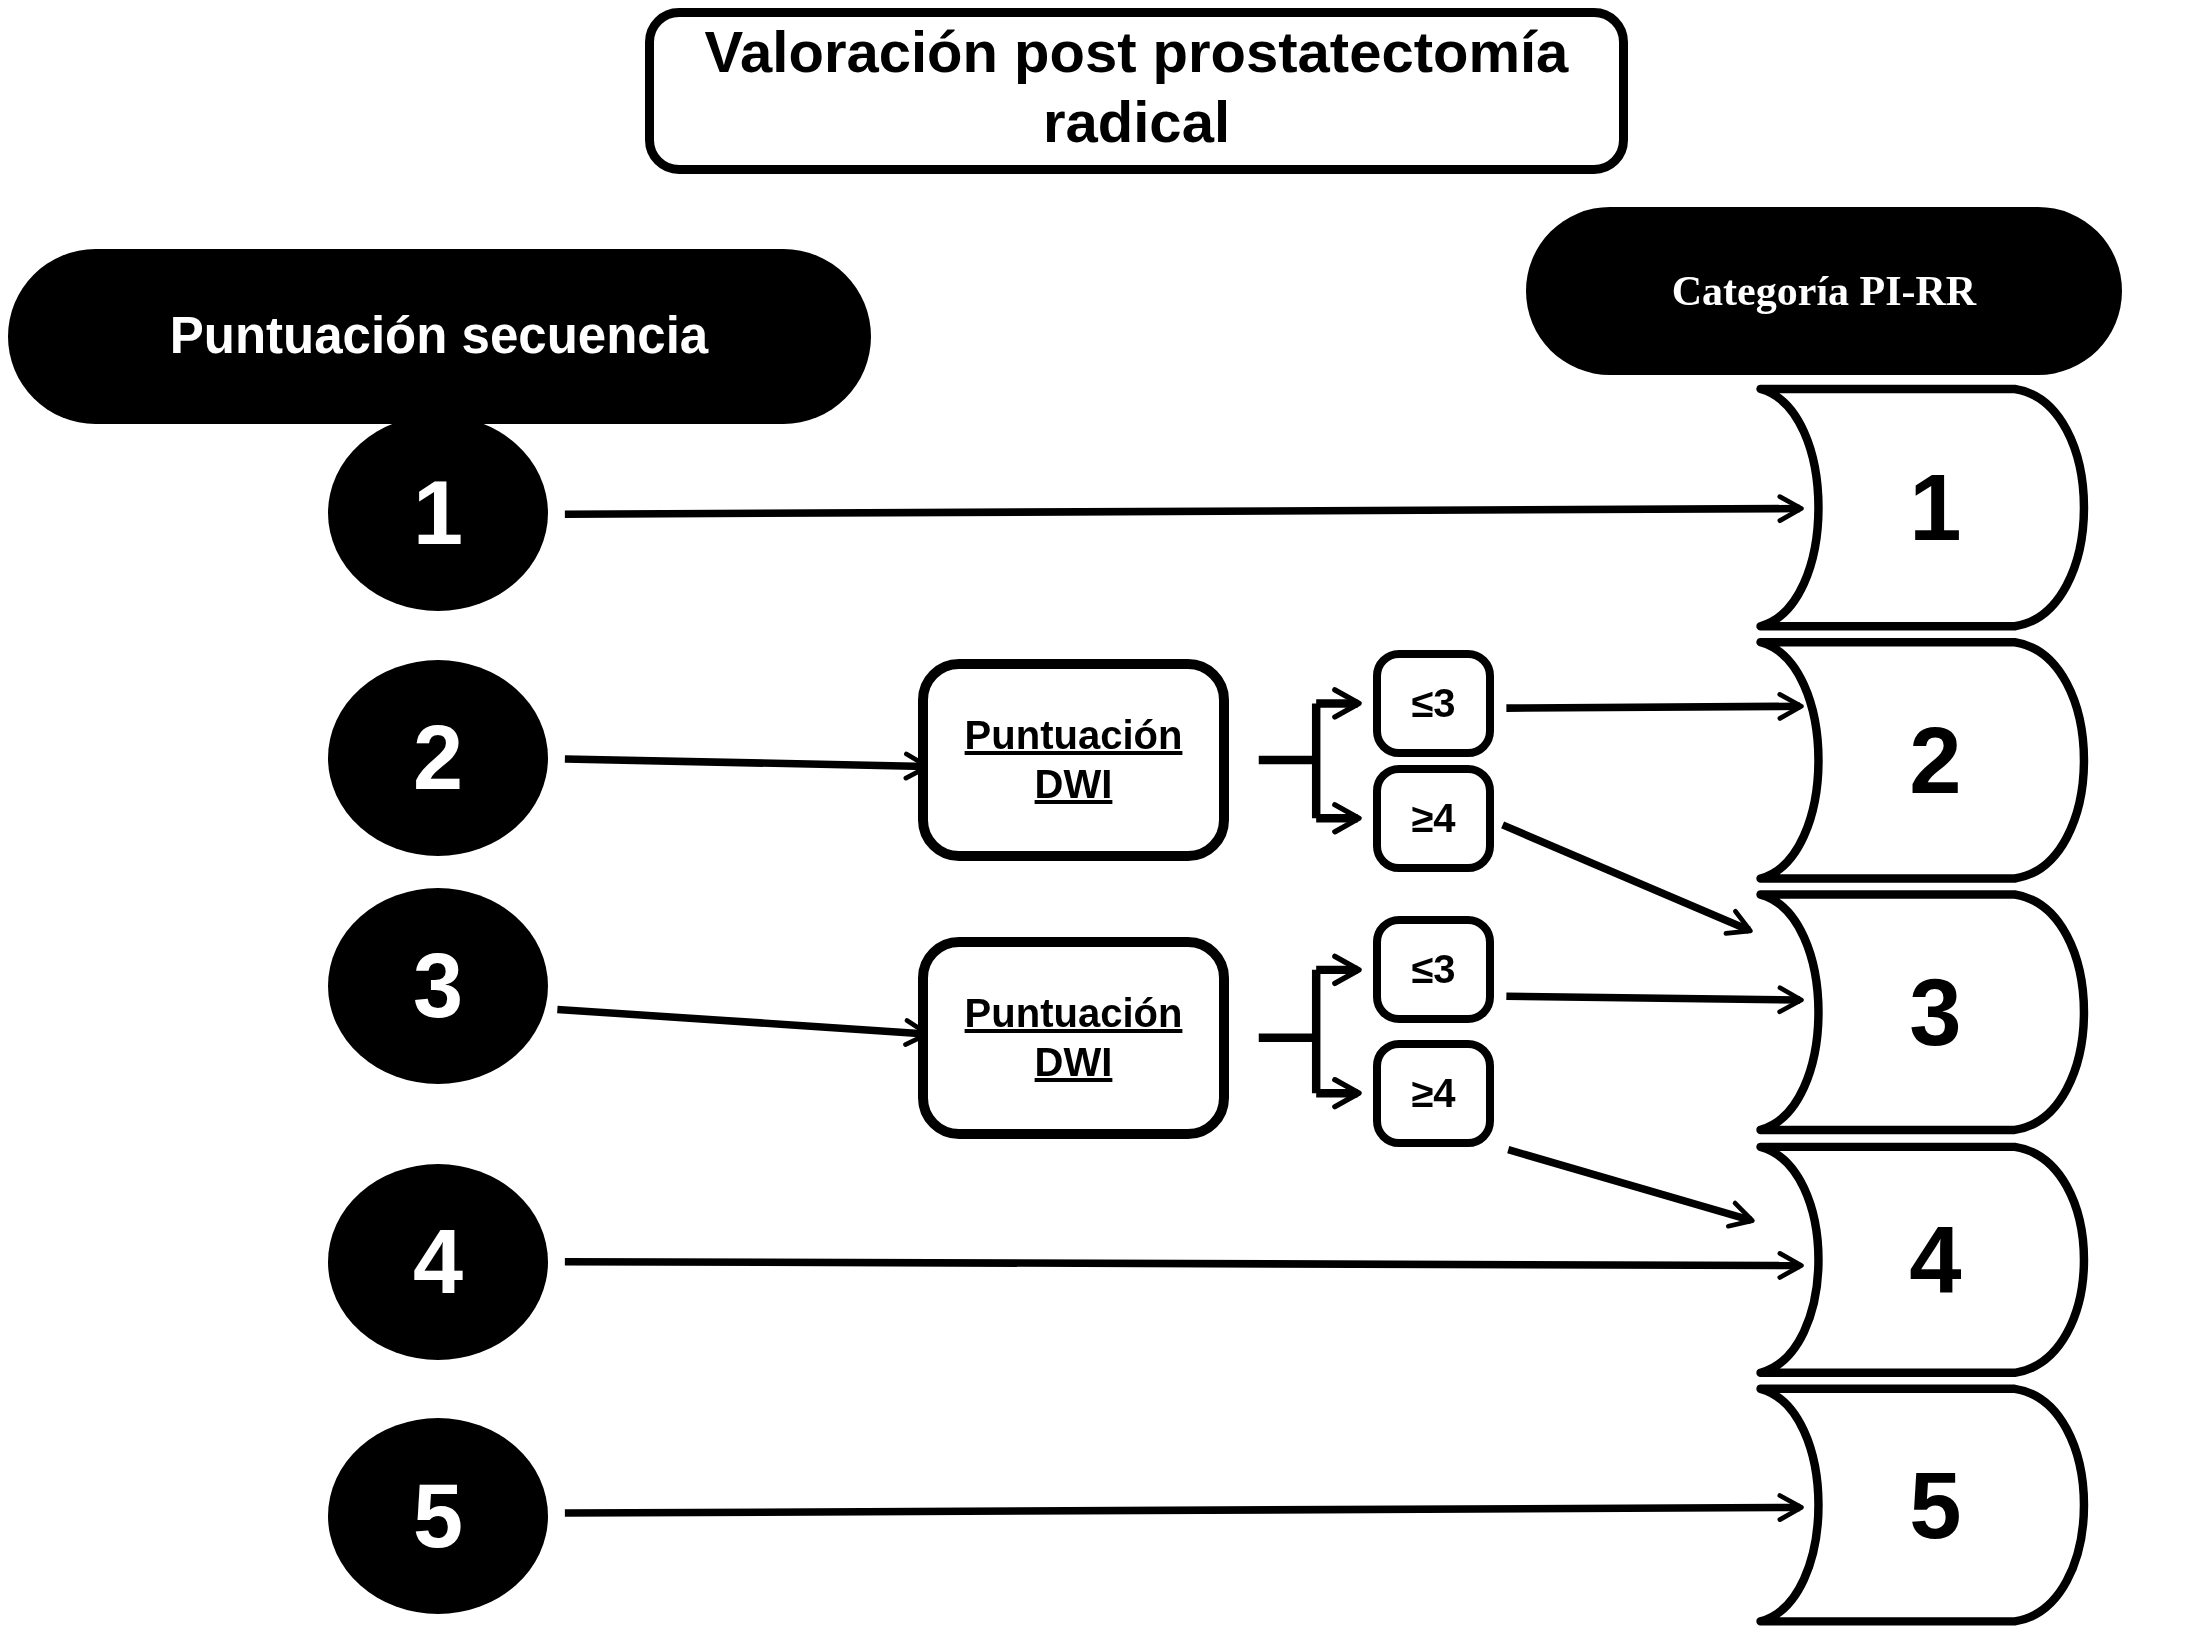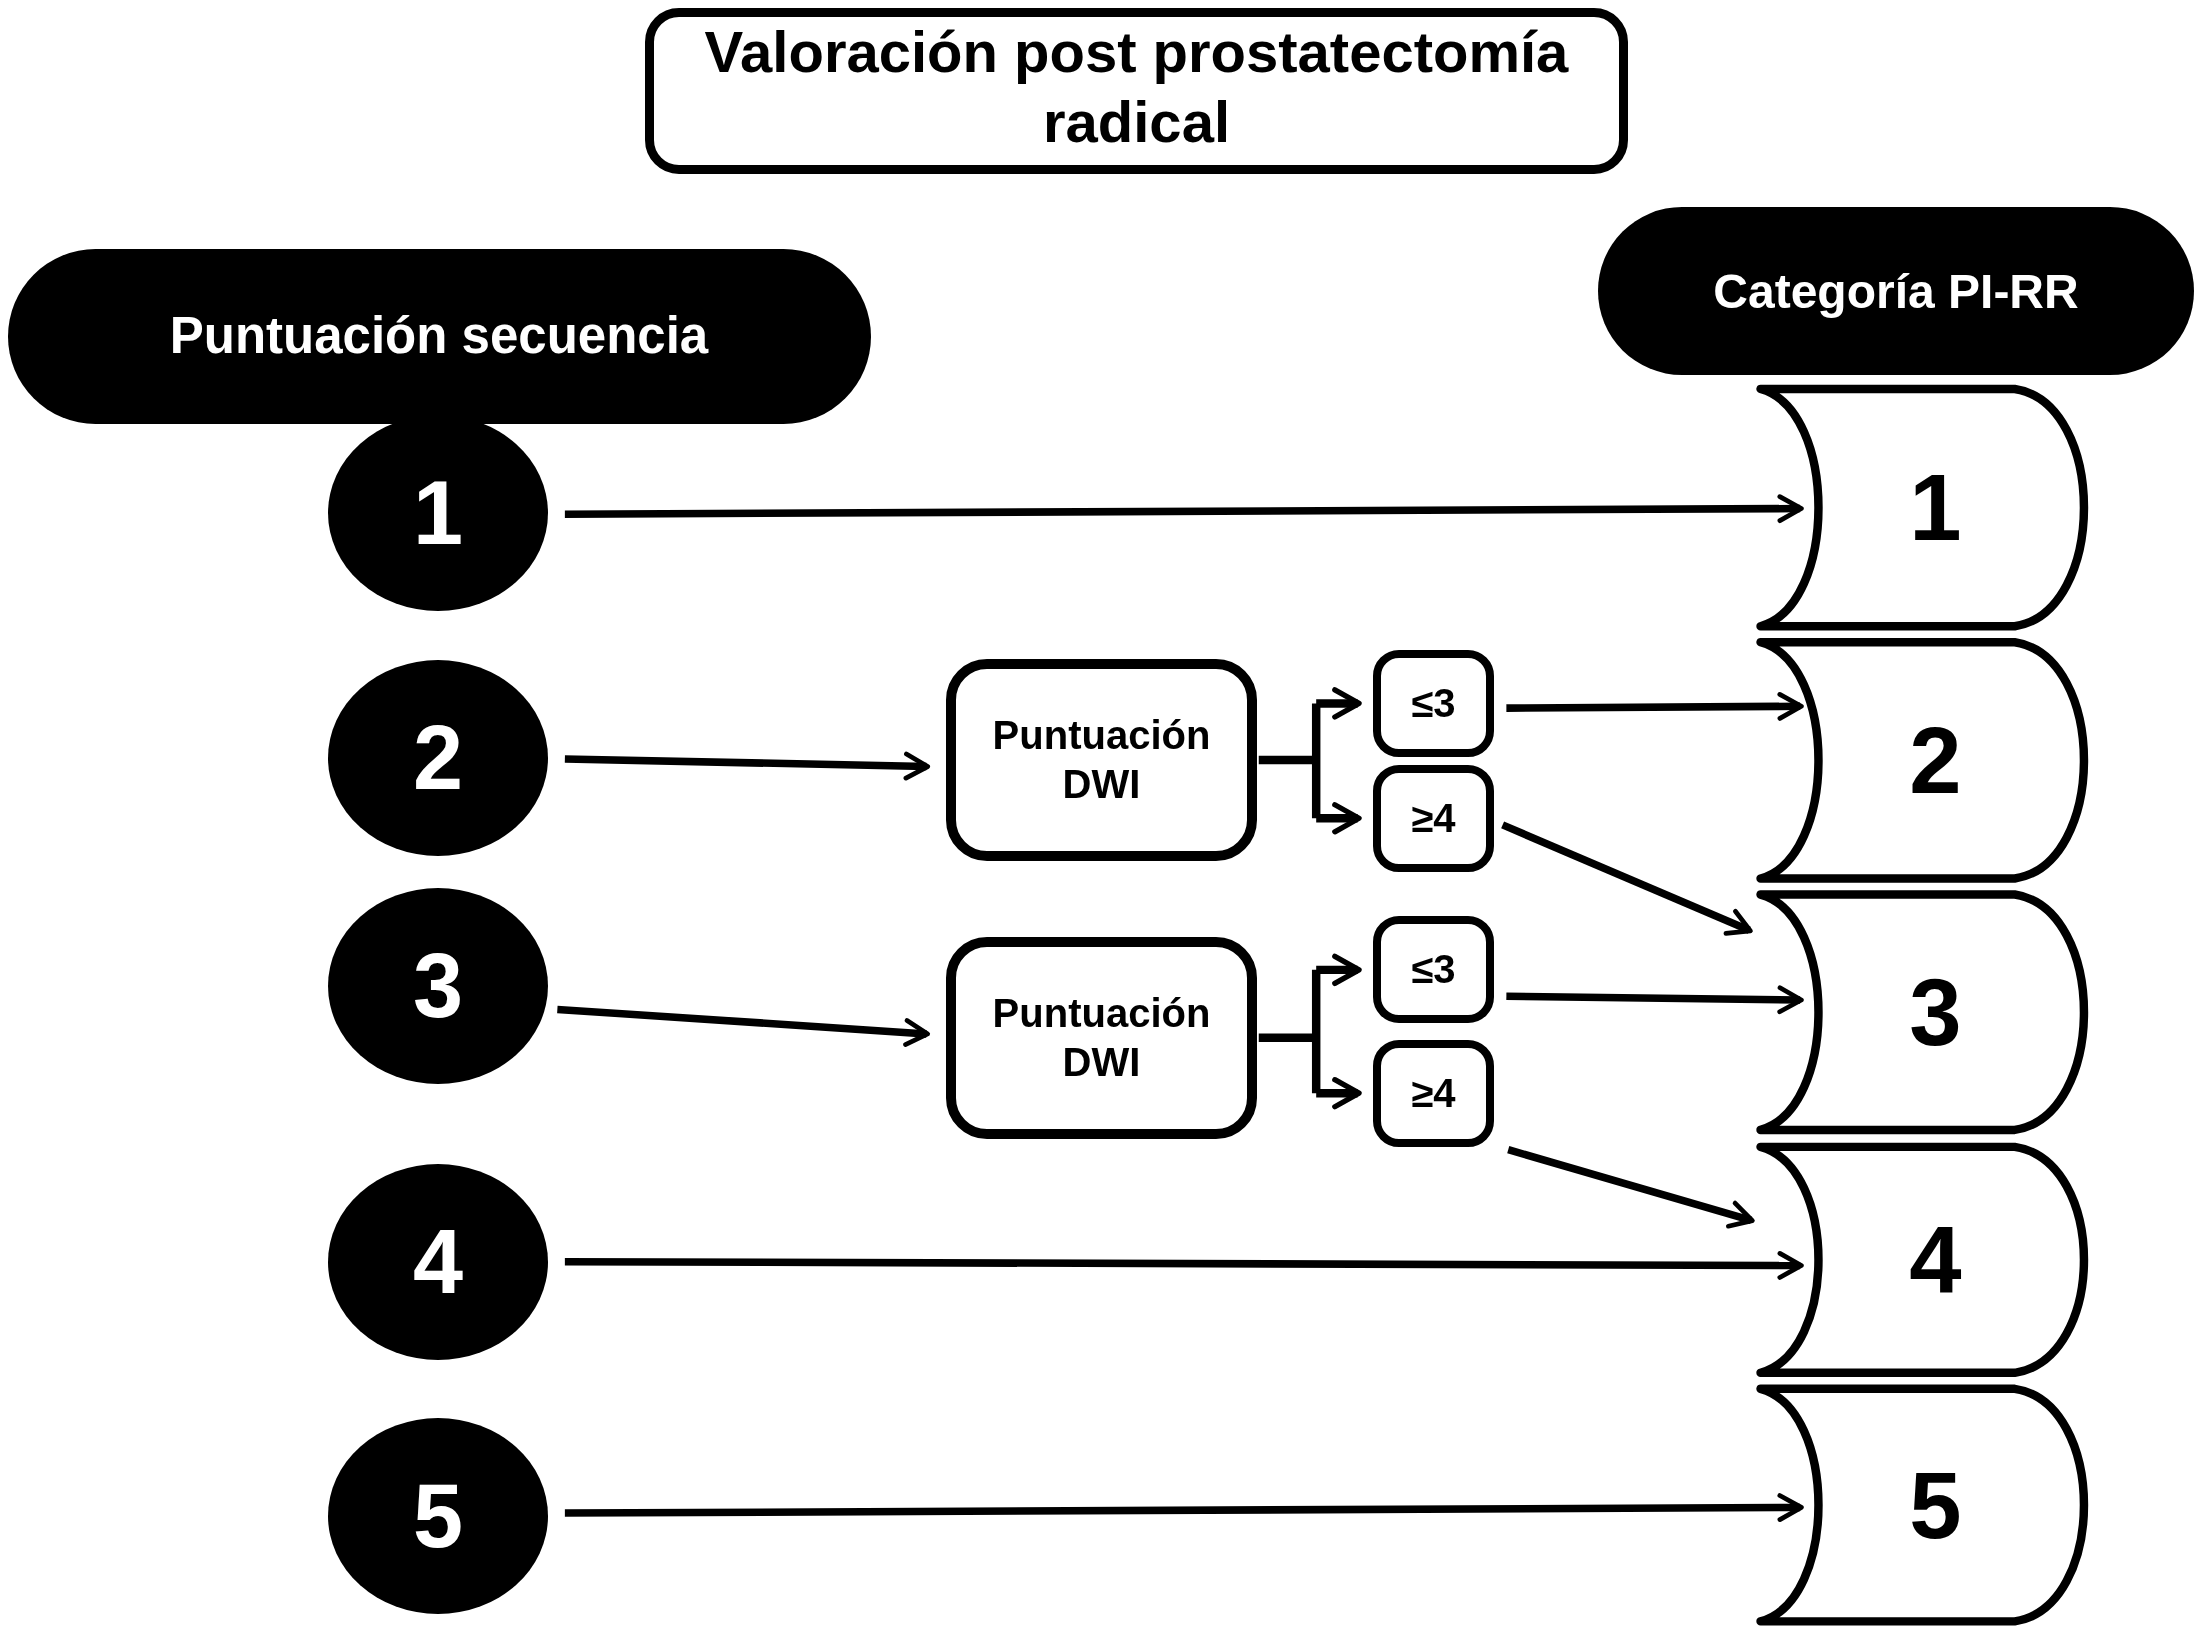--- a/index.html
+++ b/index.html
@@ -30,36 +30,36 @@
   .pill {
     background: #000; color: #fff;
     display: flex; flex-direction: column; align-items: center; justify-content: center;
     text-align: center; font-weight: bold;
   }
   .pill-left {
     left: 7.5px; top: 205px; width: 863px; height: 175px;
     border-radius: 89px; font-size: 51px; line-height: 1.35; margin-top: 44px;
   }
   .pill-right {
-    left: 1598px; top: 207px; width: 596px; height: 168px;
-    border-radius: 85px; font-size: 48px;
+    left: 1526px; top: 207px; width: 596px; height: 168px;
+    border-radius: 85px; font-size: 42px; font-family: Liberation Serif, serif;
   }
 
   .dce-circle {
     left: 328px; width: 220px; height: 196px;
     background: #000; border-radius: 50%;
     display: flex; align-items: center; justify-content: center;
     color: #fff; font-weight: bold; font-size: 90px;
   }
 
   .dwi-box {
-    left: 946px; width: 311px; height: 202px;
+    left: 918px; width: 311px; height: 202px;
     border: 10.4px solid #000; border-radius: 41px; background: #fff;
     display: flex; flex-direction: column; align-items: center; justify-content: center;
-    font-weight: bold; font-size: 40px; line-height: 1.22; text-align: center;
+    font-weight: bold; font-size: 40px; line-height: 1.22; text-align: center; text-decoration: underline;
   }
 
   .thr-box {
     left: 1373px; width: 121px; height: 107px;
     border: 8.5px solid #000; border-radius: 26px; background: #fff;
     display: flex; align-items: center; justify-content: center;
     font-weight: bold; font-size: 40px;
   }
 
   .cat-num {

